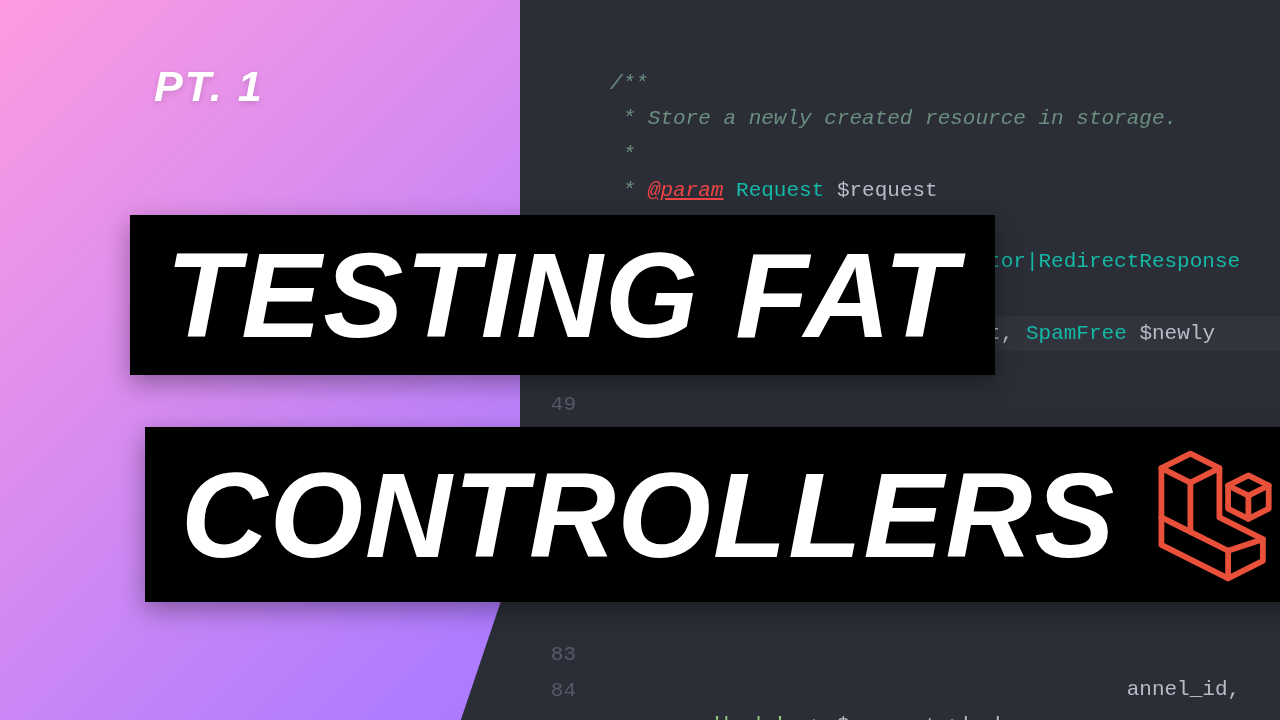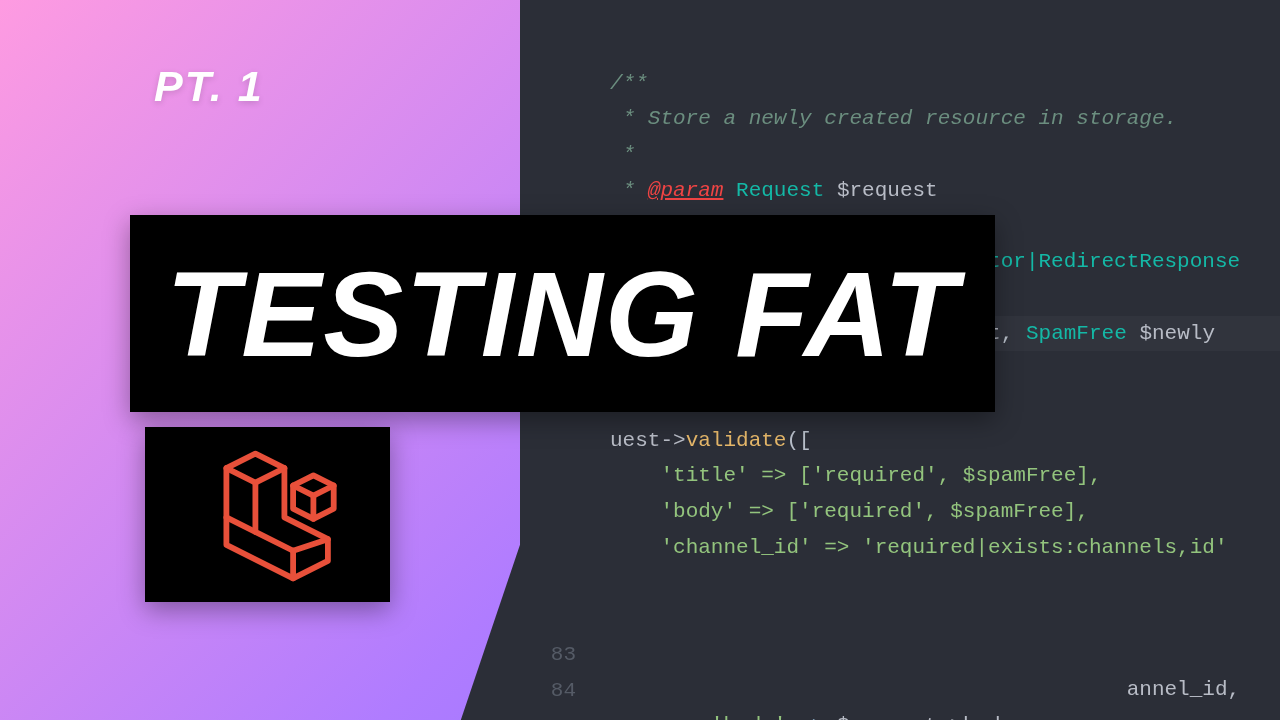--- a/index.html
+++ b/index.html
@@ -78,21 +78,21 @@
     font-weight: 900;
     font-style: italic;
     text-transform: uppercase;
     letter-spacing: 2px;
     display: flex;
     align-items: center;
     box-shadow: 0 8px 24px rgba(0,0,0,0.35);
   }
   .title1 {
     top: 215px; left: 130px;
-    height: 197px;
+    height: 160px;
     padding: 0 36px;
     font-size: 120px;
   }
   .title2 {
     top: 427px; left: 145px;
     height: 175px;
     padding: 0 36px;
     font-size: 120px;
   }
   .logo {
@@ -138,20 +138,21 @@
   </div>
 </div>
 
 <div class="eyebrow">PT. 1</div>
 
 <div class="title1">
   <span>TESTING FAT</span>
 </div>
 
 <div class="title2">
+  <span>CONTROLLERS</span>
   <span class="logo">
     <svg viewBox="0 0 100 100" fill="none" stroke="#e8503a" stroke-width="4" stroke-linejoin="round" stroke-linecap="round">
 
       <path d="M12 18 L32 8 L52 18 L52 52 L82 67 L82 82 L58 94 L12 71 Z"></path>
       <path d="M12 18 L32 28 L52 18"></path>
       <path d="M32 28 L32 62 L58 75"></path>
       <path d="M32 62 L12 52"></path>
       <path d="M58 30 L72 23 L86 30 L86 46 L72 53 L58 46 Z"></path>
       <path d="M58 30 L72 37 L86 30"></path>
       <path d="M72 37 L72 53"></path>

